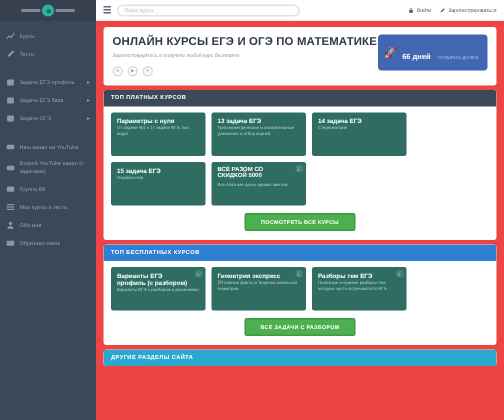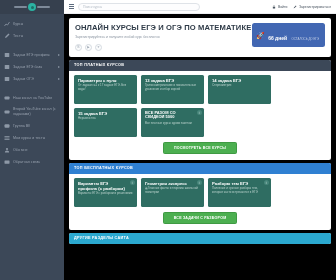--- a/index.html
+++ b/index.html
@@ -58,21 +58,21 @@
     position: absolute; right: 4px; top: 50%;
     transform: translateY(-50%);
     width: 0; height: 0;
     border-left: 2px solid #8d98a6;
     border-top: 1.5px solid transparent;
     border-bottom: 1.5px solid transparent;
   }
   .snav-gap { height: 7px; }
 
   
-  .main { flex: 1 1 auto; height: 280px; background: #000000; overflow: hidden; }
+  .main { flex: 1 1 auto; height: 280px; background: #ef4444; overflow: hidden; }
 
   .topbar {
     height: 14px; background: #ffffff;
     display: flex; align-items: center; gap: 4px;
     padding: 0 5px;
     border-bottom: 1px solid #eceef1;
   }
   .burger { display: flex; flex-direction: column; gap: 1px; }
   .burger i { display: block; width: 5px; height: 1px; background: #5c6b7e; }
   .search-box {

